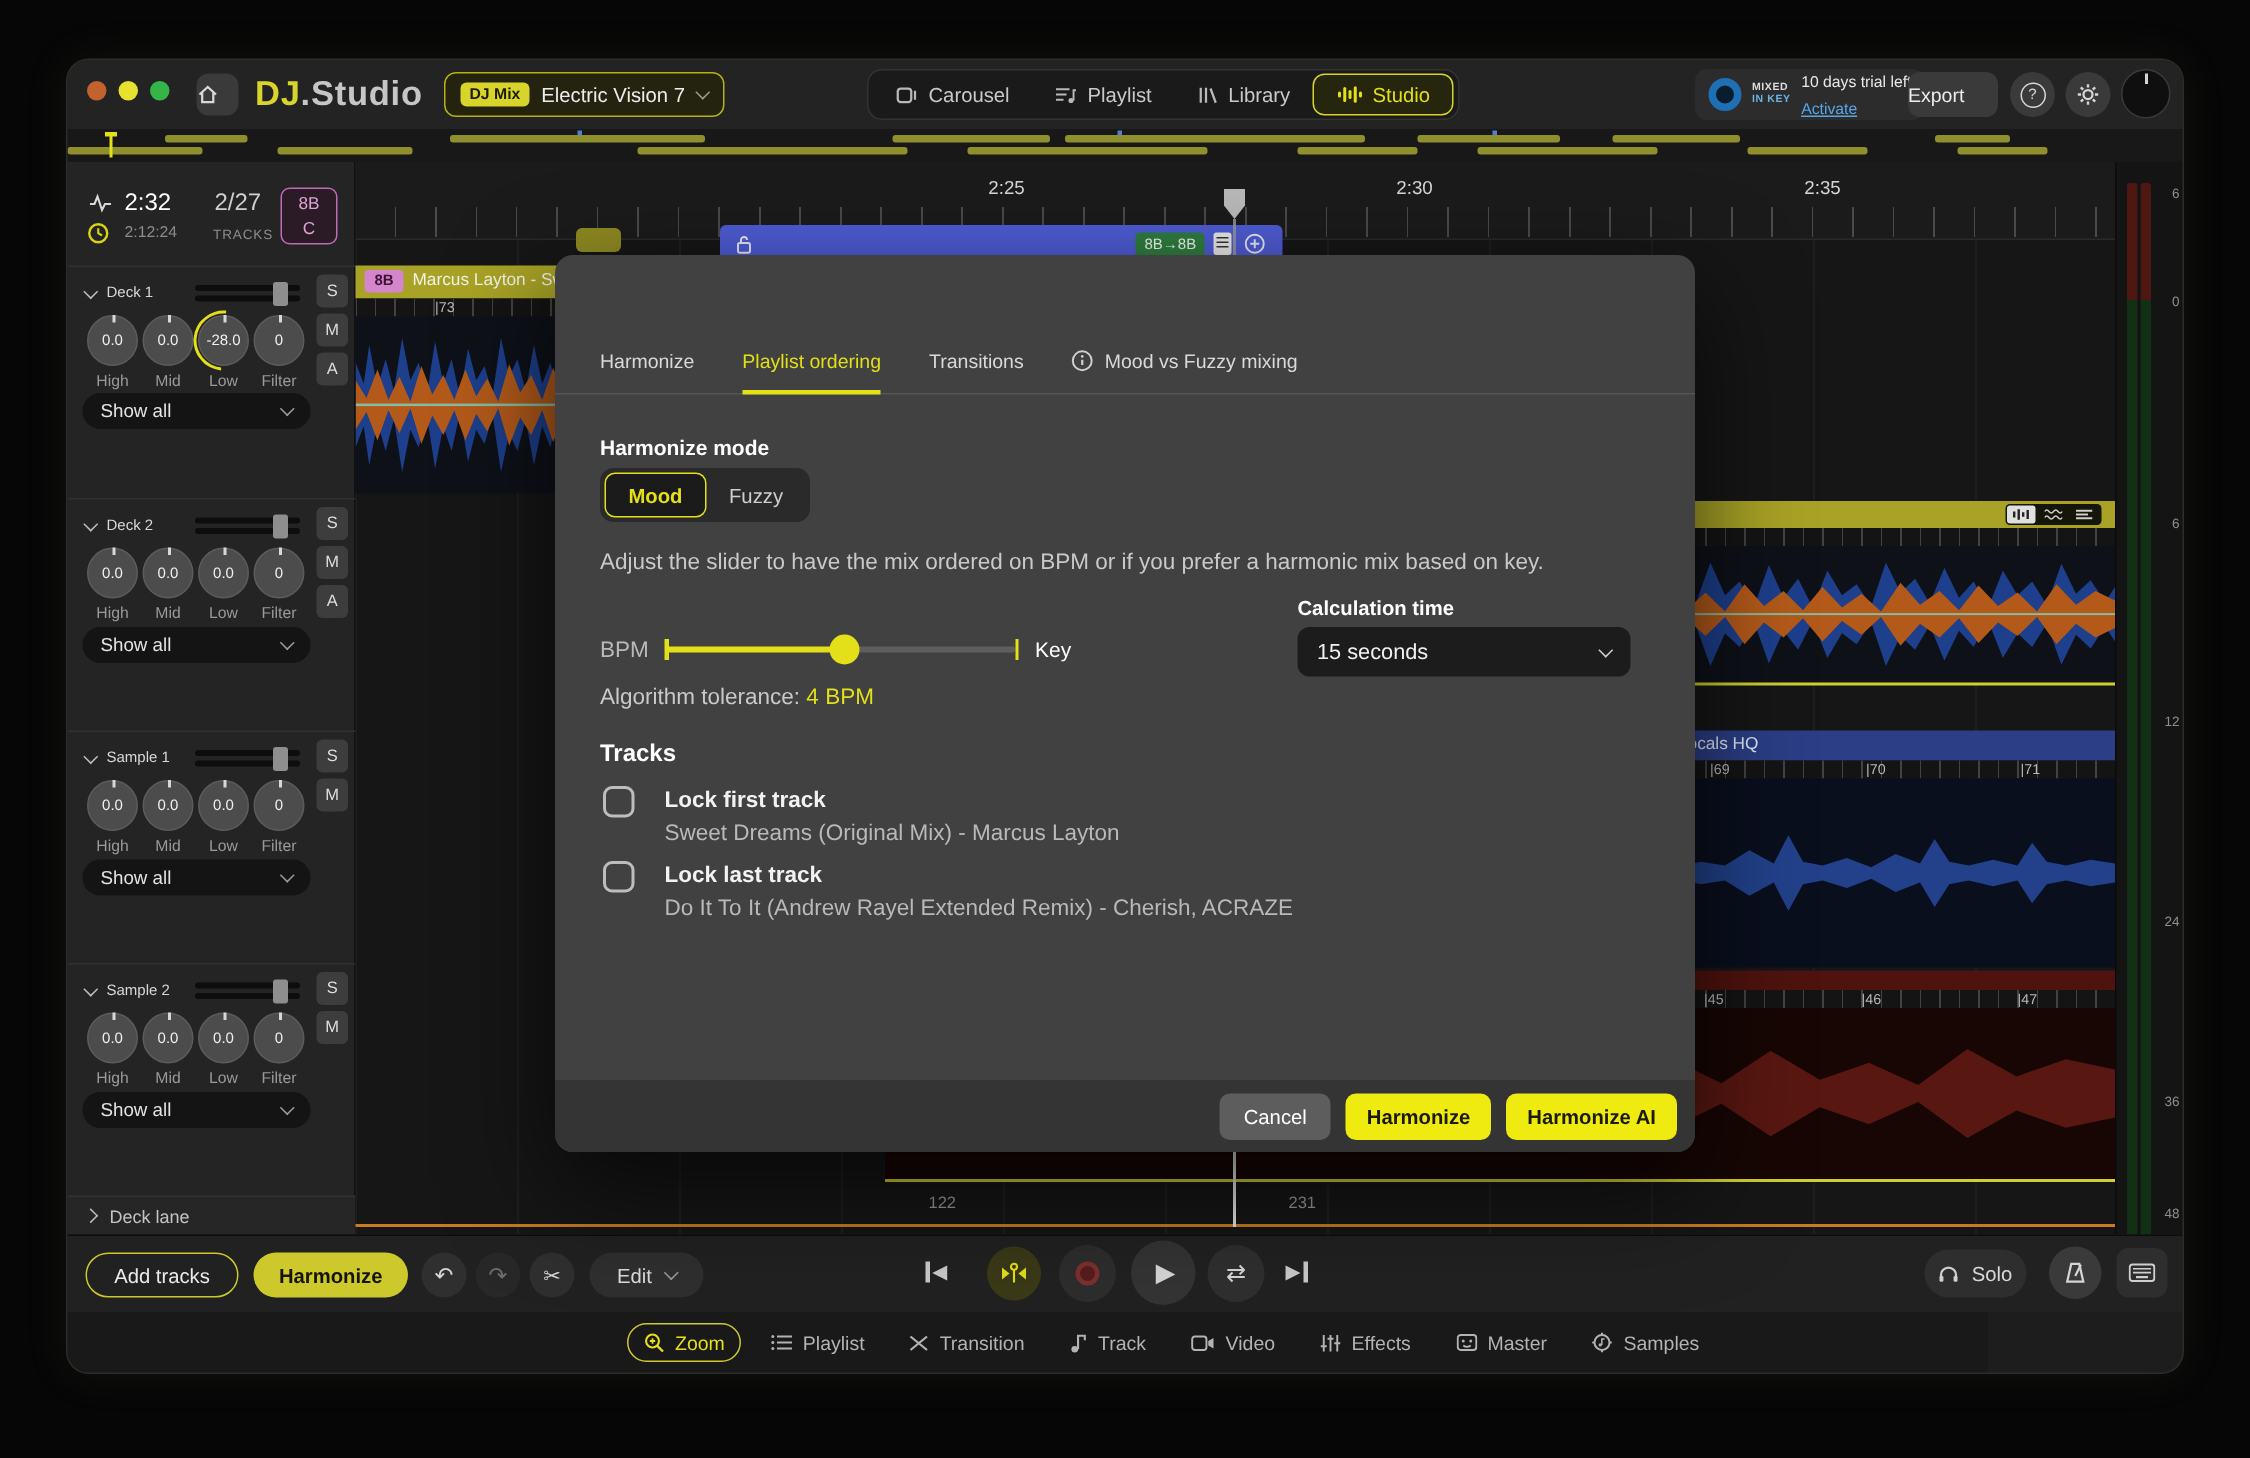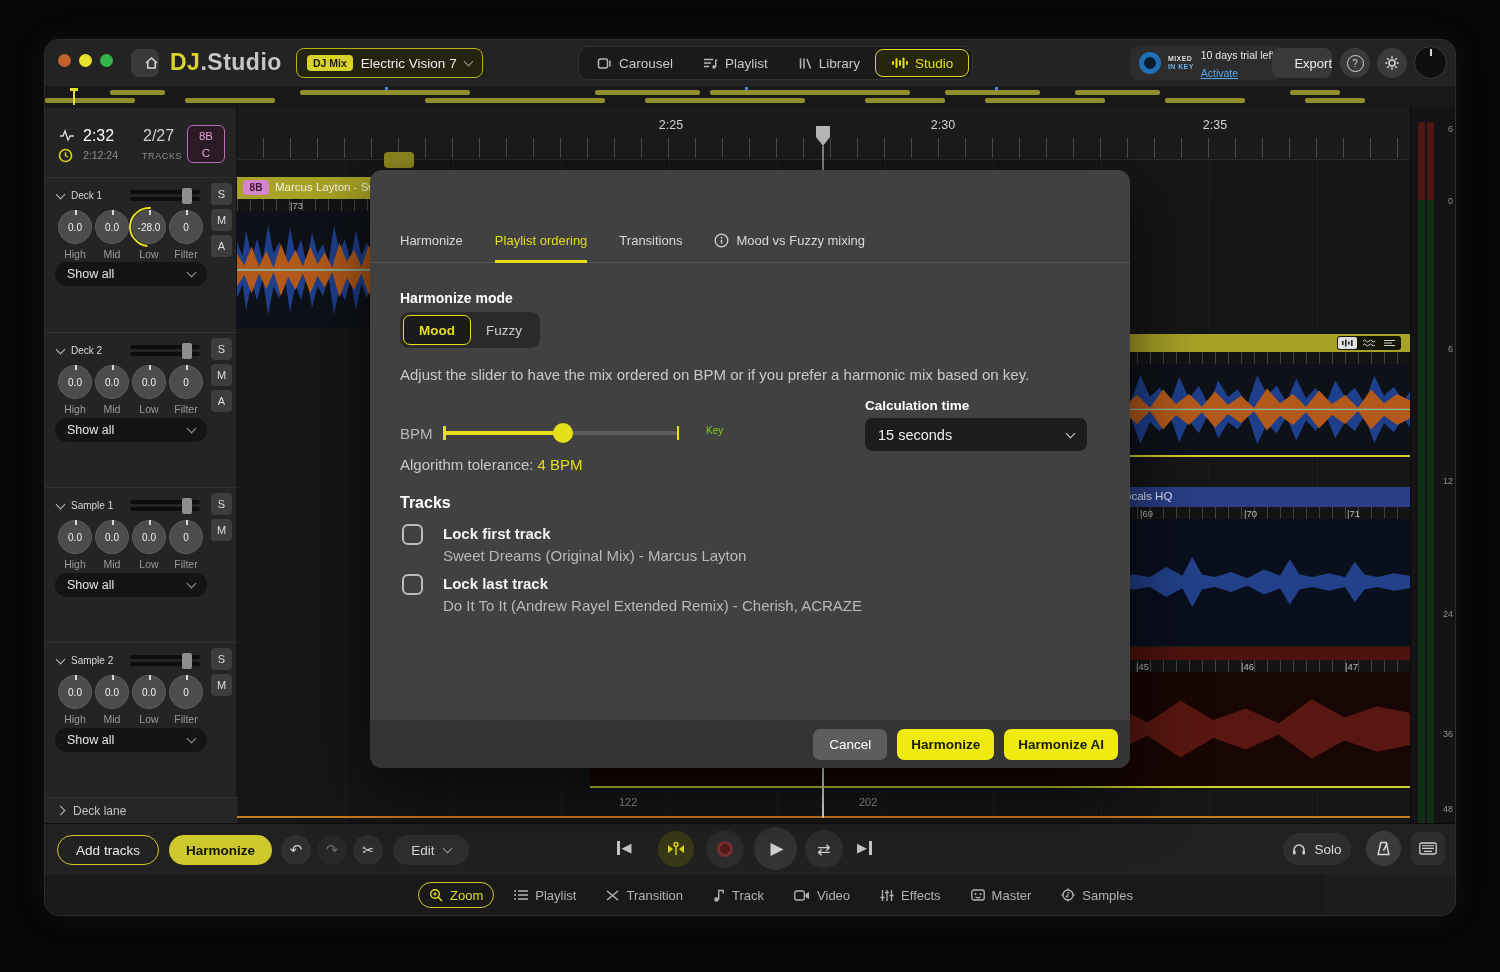--- a/index.html
+++ b/index.html
@@ -4,21 +4,21 @@
 <style>
   html,body{margin:0;padding:0;background:#070707;}
   *{box-sizing:border-box;font-family:"Liberation Sans",sans-serif;}
   .stage{position:relative;width:1500px;height:972px;background:#060606;overflow:hidden;}
   .ab{position:absolute;}
   .win{position:absolute;left:45px;top:40px;width:1410px;height:875px;background:#1d1d1d;border-radius:14px;overflow:hidden;
        box-shadow:0 0 0 1px #2c2e28, 0 0 30px rgba(150,180,120,.10);}
   
   .topbar{left:0;top:0;width:1410px;height:46px;background:#232323;}
   .dot{width:13px;height:13px;border-radius:50%;}
-  .sqbtn{background:#3a3a3a;border-radius:8px;display:flex;align-items:center;justify-content:flex-end;}
+  .sqbtn{background:#3a3a3a;border-radius:8px;display:flex;align-items:center;justify-content:flex-start;}
   .logo{font-weight:800;font-size:23px;letter-spacing:.5px;}
   .projbox{height:30px;border:1px solid #b5b312;border-radius:8px;background:#23230f;display:flex;align-items:center;gap:8px;padding:0 10px;}
   .djmix{background:#d8d42b;color:#1c1c05;font-size:10.5px;font-weight:800;padding:2px 6px;border-radius:4px;}
   .navwrap{height:34px;background:#1a1a1a;border:1px solid #333;border-radius:10px;display:flex;align-items:center;padding:0 3px;}
   .navitem{display:flex;align-items:center;gap:7px;color:#c9c9c9;font-size:13.5px;padding:0 15px;height:28px;}
   .navactive{border:1.5px solid #d8d42b;border-radius:8px;color:#e3df19;background:#26260f;}
   .chev{width:7px;height:7px;border-right:1.7px solid #9a9a9a;border-bottom:1.7px solid #9a9a9a;display:inline-block;}
   .cd{transform:rotate(45deg);margin-top:-3px;} .cr{transform:rotate(-45deg);}
   .mik{height:34px;background:#2c2c2c;border-radius:8px;display:flex;align-items:center;gap:7px;padding:0 9px;}
   .mikring{width:22px;height:22px;border-radius:50%;border:5px solid #1e6fb4;background:#0a1d2e;}
@@ -429,20 +429,40 @@
     <div class="ab" style="left:0;top:0;width:1173px;height:52px;background:#1b1b1b;border-bottom:1px solid #2a2a2a">
       <span class="rlab" style="left:413px;width:42px;text-align:center">2:25</span>
       <span class="rlab" style="left:685px;width:42px;text-align:center">2:30</span>
       <span class="rlab" style="left:957px;width:42px;text-align:center">2:35</span>
       <div class="ab ticks" style="left:26px;top:30px;width:1147px;height:20px"></div>
     </div>
 
     <div class="phmark" style="left:579px;top:18px"></div>
     <div class="phline" style="left:585px;top:38px;height:648px"></div>
 
+    <div class="ab" style="left:243px;top:42px;width:375px;height:26px;background:#4e5cd4;border-radius:4px;z-index:4">
+      <span class="ab" style="left:10px;top:6px">
+            <svg width="12" height="14" viewBox="0 0 12 14">
+              <rect x="2" y="6" width="8" height="6.5" rx="1.2" fill="none" stroke="#e8e8f5" stroke-width="1.3"></rect>
+              <path d="M4 6 V4 a2 2 0 0 1 4 0" fill="none" stroke="#e8e8f5" stroke-width="1.3"></path>
+            </svg>
+          </span>
+      <span class="ab" style="left:277px;top:5px;height:16px;background:#2f7d3f;border-radius:3px;color:#eef5ee;font-size:10px;display:flex;align-items:center;padding:0 6px">8B→8B</span>
+      <span class="ab" style="left:329px;top:5px;width:12px;height:15px;background:#e8e8e8;border-radius:2px">
+            <i style="display:block;margin:3px 2px 0;border-top:1.5px solid #333"></i>
+            <i style="display:block;margin:2px 2px 0;border-top:1.5px solid #333"></i>
+            <i style="display:block;margin:2px 2px 0;border-top:1.5px solid #333"></i>
+          </span>
+      <span class="ab" style="left:349px;top:5px">
+            <svg width="15" height="15" viewBox="0 0 15 15">
+              <circle cx="7.5" cy="7.5" r="6" fill="none" stroke="#e8e8f5" stroke-width="1.3"></circle>
+              <path d="M7.5 4.5 v6 M4.5 7.5 h6" stroke="#e8e8f5" stroke-width="1.3"></path>
+            </svg>
+          </span>
+    </div>
     <div class="ab" style="left:147px;top:44px;width:30px;height:16px;background:#8f8a22;border-radius:4px;z-index:3"></div>
 
     <div class="ab olive" style="left:0;top:69px;width:183px;height:22px">
       <span class="ab" style="left:6px;top:3px;width:26px;height:15px;background:#d585cb;border-radius:3px;color:#3a1535;font-size:10px;font-weight:700;display:flex;align-items:center;justify-content:center">8B</span>
       <span class="ab" style="left:38px;top:4px;width:143px;overflow:hidden;white-space:nowrap;font-size:11.5px;color:#f2f2e6">Marcus Layton - Sw</span>
     </div>
     <div class="ab barruler" style="left:0;top:91px;width:183px;height:12px">
       <span class="barlab" style="left:53px">|73</span>
     </div>
     <div class="wave" style="left:0;top:103px;width:183px;height:118px;background:#0e1118">
@@ -511,21 +531,21 @@
       <span class="barlab" style="left:260px">|47</span>
     </div>
     <div class="wave" style="left:353px;top:564px;width:820px;height:114px;background:#170604">
       <svg viewBox="0 0 100 100" preserveAspectRatio="none" width="100%" height="100%">
         <polygon fill="#591711" points="0,30 4,42 8,24 12,44 16,30 20,45 24,22 28,40 32,30 36,45 40,24 44,41 48,32 52,46 56,22 60,40 64,30 68,44 72,25 76,42 80,32 84,45 88,24 92,40 96,30 100,36 100,64 96,70 92,60 88,76 84,55 80,68 76,58 72,75 68,56 64,70 60,60 56,78 52,54 48,68 44,59 40,76 36,55 32,70 28,60 24,78 20,55 16,70 12,56 8,76 4,58 0,70"></polygon>
       </svg>
     </div>
     <div class="ab" style="left:353px;top:678px;width:820px;height:2px;background:#cfcf2e"></div>
 
     <span class="ab" style="left:382px;top:688px;font-size:11px;color:#9a9a9a">122</span>
-    <span class="ab" style="left:622px;top:688px;font-size:11px;color:#9a9a9a">202</span>
+    <span class="ab" style="left:622px;top:688px;font-size:11px;color:#9a9a9a">231</span>
     <div class="ab" style="left:0;top:708px;width:1173px;height:2px;background:#c97b1e"></div>
     <div class="ab" style="left:585px;top:644px;width:2px;height:66px;background:#e5e5e5;z-index:6"></div>
   </div>
 
   <div class="ab meter">
     <div class="mbar" style="left:7px"></div>
     <div class="mbar" style="left:16px"></div>
     <span class="mlab" style="top:16px">6</span>
     <span class="mlab" style="top:88px">0</span>
     <span class="mlab" style="top:236px">6</span>
@@ -738,21 +758,21 @@
     <span class="ab" style="left:30px;top:196px;font-size:15px;color:#c9c9c9">Adjust the slider to have the mix ordered on BPM or if you prefer a harmonic mix based on key.</span>
 
     <span class="ab" style="left:30px;top:255px;font-size:15px;color:#b9b9b9">BPM</span>
     <div class="ab" style="left:73px;top:252px;width:236px;height:22px">
       <span style="position:absolute;left:0;top:4px;width:2.5px;height:14px;background:#e3df19"></span>
       <span style="position:absolute;left:1px;top:9px;width:120px;height:4px;background:#e3df19;border-radius:2px"></span>
       <span style="position:absolute;left:121px;top:9px;width:113px;height:4px;background:#5e5e5e;border-radius:2px"></span>
       <span style="position:absolute;left:110px;top:1px;width:20px;height:20px;border-radius:50%;background:#e3df19"></span>
       <span style="position:absolute;right:0;top:4px;width:2.5px;height:14px;background:#e3df19"></span>
     </div>
-    <span class="ab" style="left:336px;top:255px;font-size:10px;color:#84cc16">Key</span>
+    <span class="ab" style="left:320px;top:255px;font-size:14px;color:#ffffff">Key</span>
     <span class="ab" style="left:30px;top:286px;font-size:15px;color:#c9c9c9">
       <span>Algorithm tolerance:</span>
       <span style="color:#e3df19">4 BPM</span>
     </span>
 
     <span class="ab" style="left:495px;top:228px;font-size:13.5px;font-weight:700;color:#fff">Calculation time</span>
     <div class="ab" style="left:495px;top:248px;width:222px;height:33px;background:#1c1c1c;border-radius:8px;display:flex;align-items:center;justify-content:space-between;padding:0 13px">
       <span style="font-size:14.5px;color:#f0f0f0">15 seconds</span>
       <span class="chev cd" style="border-color:#cfcfcf"></span>
     </div>

